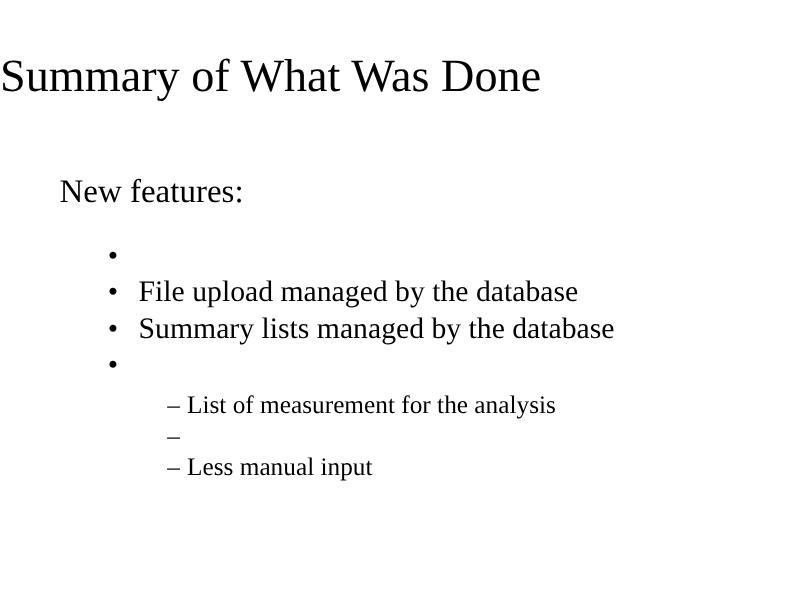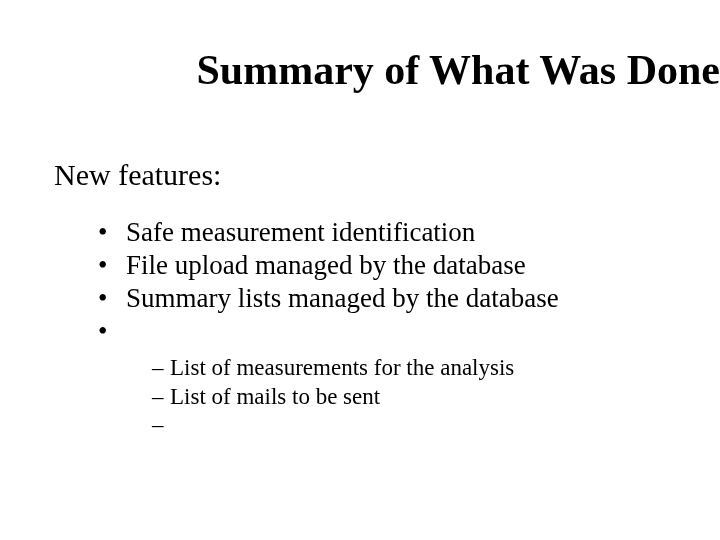--- a/index.html
+++ b/index.html
@@ -15,23 +15,23 @@
     position: relative;
     width: 720px;
     height: 540px;
     box-sizing: border-box;
   }
   .title {
     position: absolute;
     top: 46px;
     left: 0;
     right: 0;
-    text-align: right;
+    text-align: left;
     font-size: 42px;
-    font-weight: 700;
+    font-weight: 400;
   }
   .subtitle {
     position: absolute;
     top: 158px;
     left: 54px;
     font-size: 30px;
     font-weight: 400;
   }
   .bullets {
     position: absolute;
@@ -67,42 +67,41 @@
 
 <div class="slide">
 
   <div class="title">Summary of What Was Done</div>
 
   <div class="subtitle">New features:</div>
 
   <div class="bullets">
     <div class="bullet-row">
       <span class="bullet-mark">•</span>
-      <span>Safe measurement identification</span>
     </div>
     <div class="bullet-row">
       <span class="bullet-mark">•</span>
       <span>File upload managed by the database</span>
     </div>
     <div class="bullet-row">
       <span class="bullet-mark">•</span>
       <span>Summary lists managed by the database</span>
     </div>
     <div class="bullet-row">
       <span class="bullet-mark">•</span>
     </div>
   </div>
 
   <div class="sub-bullets">
     <div class="sub-row">
       <span class="sub-mark">–</span>
-      <span>List of measurements for the analysis</span>
+      <span>List of measurement for the analysis</span>
     </div>
     <div class="sub-row">
       <span class="sub-mark">–</span>
-      <span>List of mails to be sent</span>
     </div>
     <div class="sub-row">
       <span class="sub-mark">–</span>
+      <span>Less manual input</span>
     </div>
   </div>
 
 </div>
 
 </body></html>

